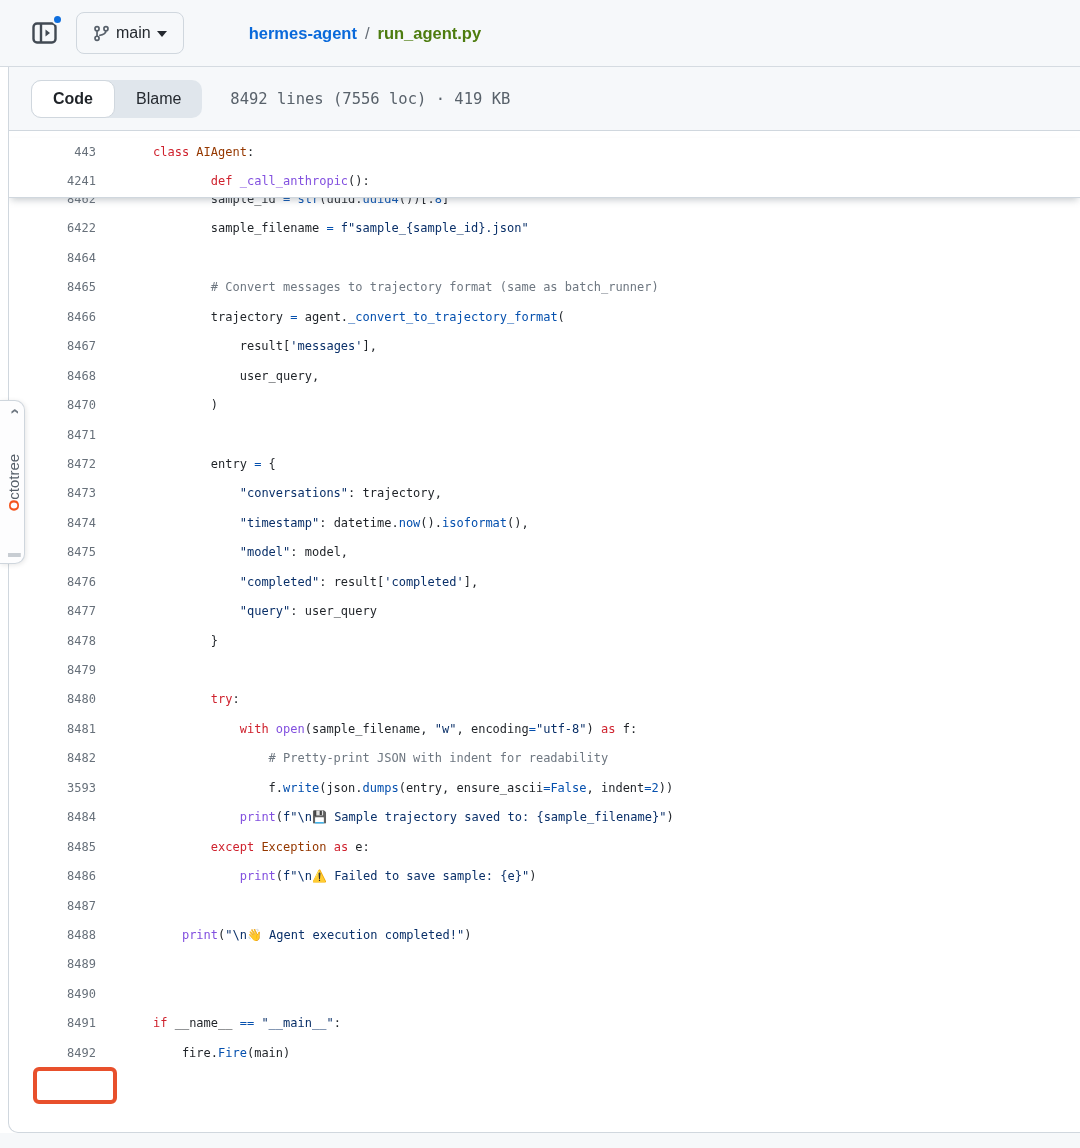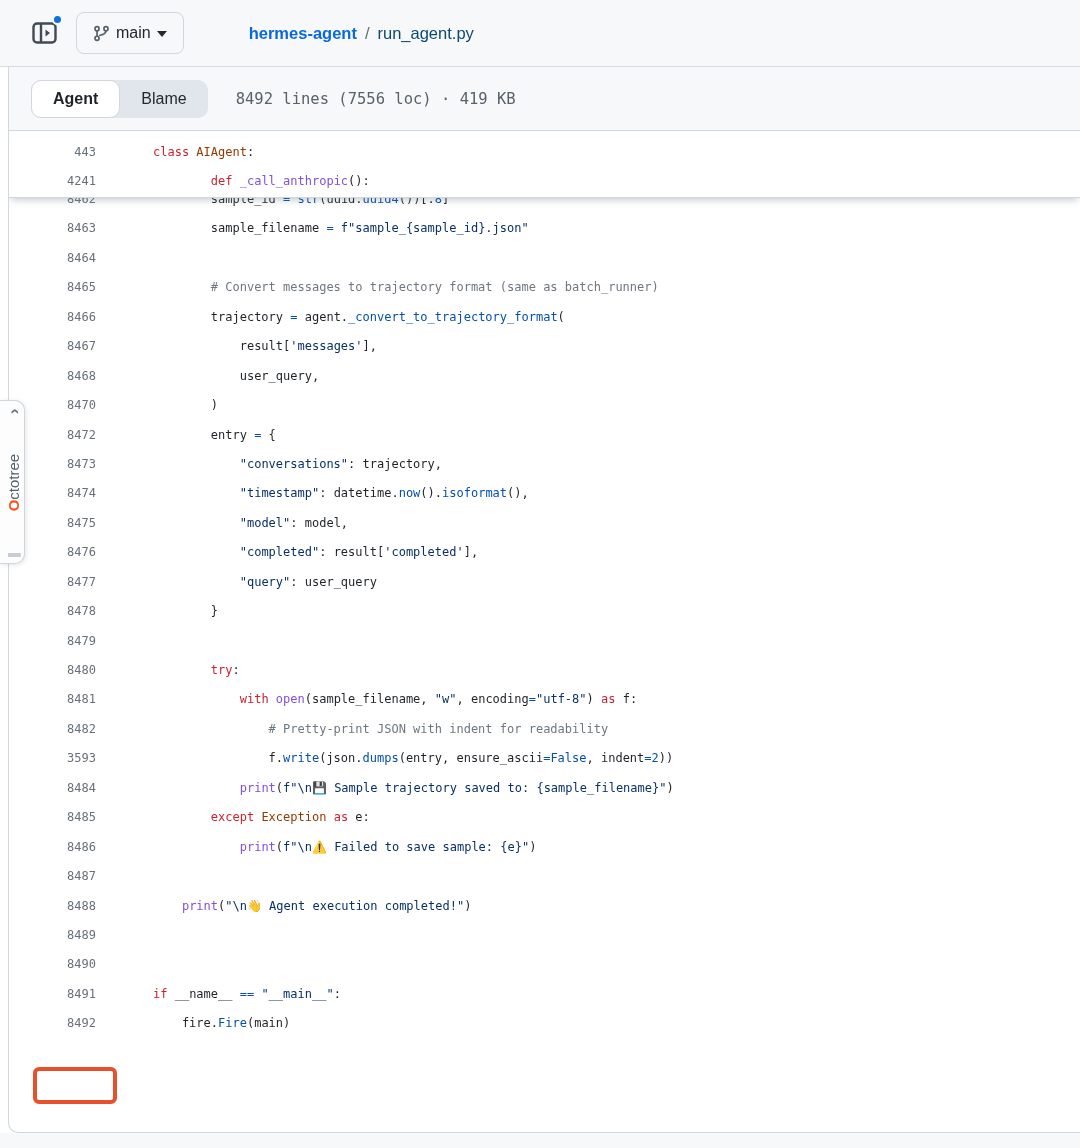--- a/index.html
+++ b/index.html
@@ -23,21 +23,21 @@
   .branch-btn {
     margin-left:16px; height:42px; display:flex; align-items:center; gap:6px;
     padding:0 16px; background:#f6f8fa; border:1px solid #d0d7de; border-radius:8px;
     cursor:pointer;
   }
   .branch-btn .label { font-size:16px; font-weight:500; color:#24292f; }
   .caret { width:0; height:0; border-left:5px solid transparent; border-right:5px solid transparent; border-top:6px solid #24292f; margin-top:2px; }
   .breadcrumb { margin-left:24px; display:flex; align-items:center; gap:8px; font-size:16.5px;padding-left:41px; }
   .crumb-repo { color:#0969da; font-weight:600; text-decoration:none; cursor:pointer; }
   .crumb-sep { color:#656d76; font-weight:400; }
-  .crumb-file { color:#0c4a6e; font-weight:400; }
+  .crumb-file { color:#4d7c0f; font-weight:700; }
   
   .filebox {
     position:absolute; left:8px; top:67px; width:1072px; height:1066px;
     background:#ffffff; border-left:1px solid #d0d7de; border-bottom:1px solid #d0d7de;
     border-radius:0 0 0 10px;
   }
   .filebox-header {
     height:64px; background:#f6f8fa; border-bottom:1px solid #d0d7de;
     display:flex; align-items:center; padding-left:22px; border-radius:0;
   }
@@ -132,21 +132,21 @@
   <div class="breadcrumb">
     <span class="crumb-repo">hermes-agent</span>
     <span class="crumb-sep">/</span>
     <span class="crumb-file">run_agent.py</span>
   </div>
 </div>
 
 <div class="filebox">
   <div class="filebox-header">
     <div class="seg-track">
-      <div class="seg active">Agent</div>
+      <div class="seg active">Code</div>
       <div class="seg">Blame</div>
     </div>
     <div class="stats">8492 lines (7556 loc) · 419 KB</div>
   </div>
 
   <div class="code-body">
     <div class="sticky-block">
         <div class="code-row">
           <div class="gutter">443</div>
           <div class="code-text"><span class="tk-k">class</span><span class="tk-d"> </span><span class="tk-e">AIAgent</span><span class="tk-d">:</span></div>
@@ -155,21 +155,21 @@
           <div class="gutter">4241</div>
           <div class="code-text"><span class="tk-d">        </span><span class="tk-k">def</span><span class="tk-d"> </span><span class="tk-b">_call_anthropic</span><span class="tk-d">():</span></div>
         </div>
       </div>
     <div class="code-lines">
         <div class="code-row">
           <div class="gutter">8462</div>
           <div class="code-text"><span class="tk-d">        sample_id </span><span class="tk-o">=</span><span class="tk-d"> </span><span class="tk-fn">str</span><span class="tk-d">(uuid.</span><span class="tk-fn">uuid4</span><span class="tk-d">())[:</span><span class="tk-fn">8</span><span class="tk-d">]</span></div>
         </div>
         <div class="code-row">
-          <div class="gutter">8463</div>
+          <div class="gutter">6422</div>
           <div class="code-text"><span class="tk-d">        sample_filename </span><span class="tk-o">=</span><span class="tk-d"> </span><span class="tk-s">f"sample_{sample_id}.json"</span></div>
         </div>
         <div class="code-row">
           <div class="gutter">8464</div>
           <div class="code-text"></div>
         </div>
         <div class="code-row">
           <div class="gutter">8465</div>
           <div class="code-text"><span class="tk-c">        # Convert messages to trajectory format (same as batch_runner)</span></div>
         </div>
@@ -181,20 +181,24 @@
           <div class="gutter">8467</div>
           <div class="code-text"><span class="tk-d">            result[</span><span class="tk-s">'messages'</span><span class="tk-d">],</span></div>
         </div>
         <div class="code-row">
           <div class="gutter">8468</div>
           <div class="code-text"><span class="tk-d">            user_query,</span></div>
         </div>
         <div class="code-row">
           <div class="gutter">8470</div>
           <div class="code-text"><span class="tk-d">        )</span></div>
+        </div>
+        <div class="code-row">
+          <div class="gutter">8471</div>
+          <div class="code-text"></div>
         </div>
         <div class="code-row">
           <div class="gutter">8472</div>
           <div class="code-text"><span class="tk-d">        entry </span><span class="tk-o">=</span><span class="tk-d"> {</span></div>
         </div>
         <div class="code-row">
           <div class="gutter">8473</div>
           <div class="code-text"><span class="tk-d">            </span><span class="tk-s">"conversations"</span><span class="tk-d">: trajectory,</span></div>
         </div>
         <div class="code-row">

